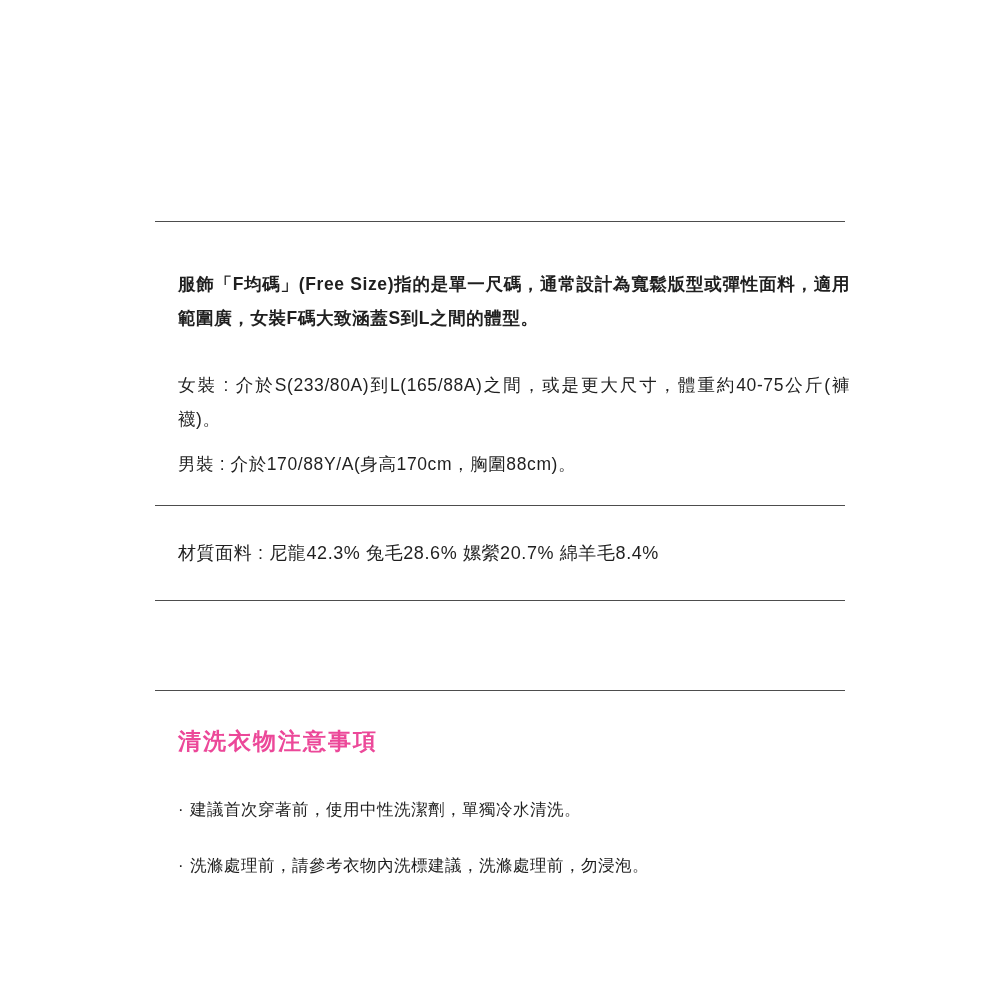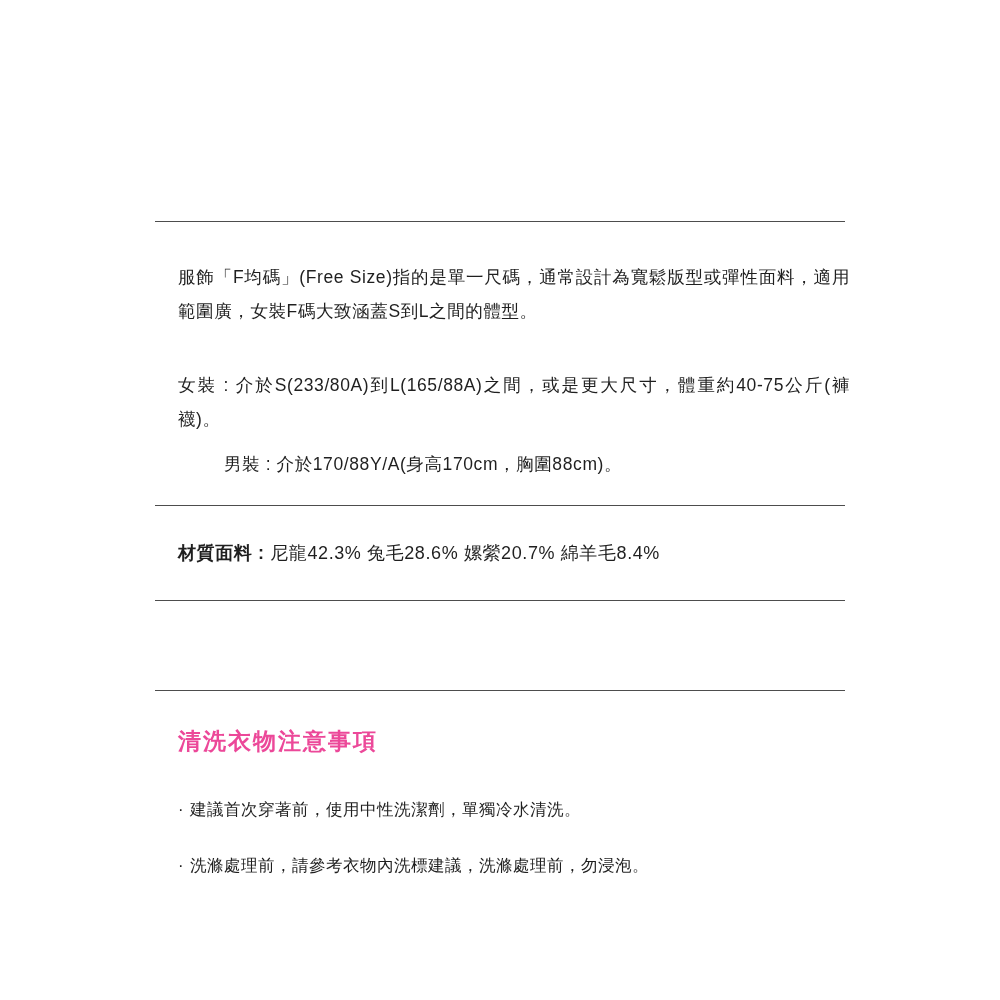--- a/index.html
+++ b/index.html
@@ -46,37 +46,37 @@
   .body-block {
     position: absolute;
     left: 178px;
     width: 672px;
     font-size: 17.5px;
     line-height: 34px;
     letter-spacing: 0.6px;
     color: #1f1f1f;
     text-align: justify;
   }
-  .intro { top: 260px; }
+  .intro { top: 267px; font-weight: bold; }
   .women { top: 368px; }
-  .men { top: 447px; margin-left: 46px; }
+  .men { top: 447px; }
 
   .material {
     position: absolute;
     left: 178px;
     top: 538px;
     width: 700px;
     font-size: 18px;
     line-height: 30px;
     letter-spacing: 0.6px;
     color: #1f1f1f;
     white-space: nowrap;
   }
   .material .label {
-    font-weight: bold;
+    font-weight: normal;
   }
 
   .care-heading {
     position: absolute;
     left: 178px;
     top: 726px;
     font-size: 23px;
     font-weight: bold;
     letter-spacing: 2px;
     color: #ec4899;

